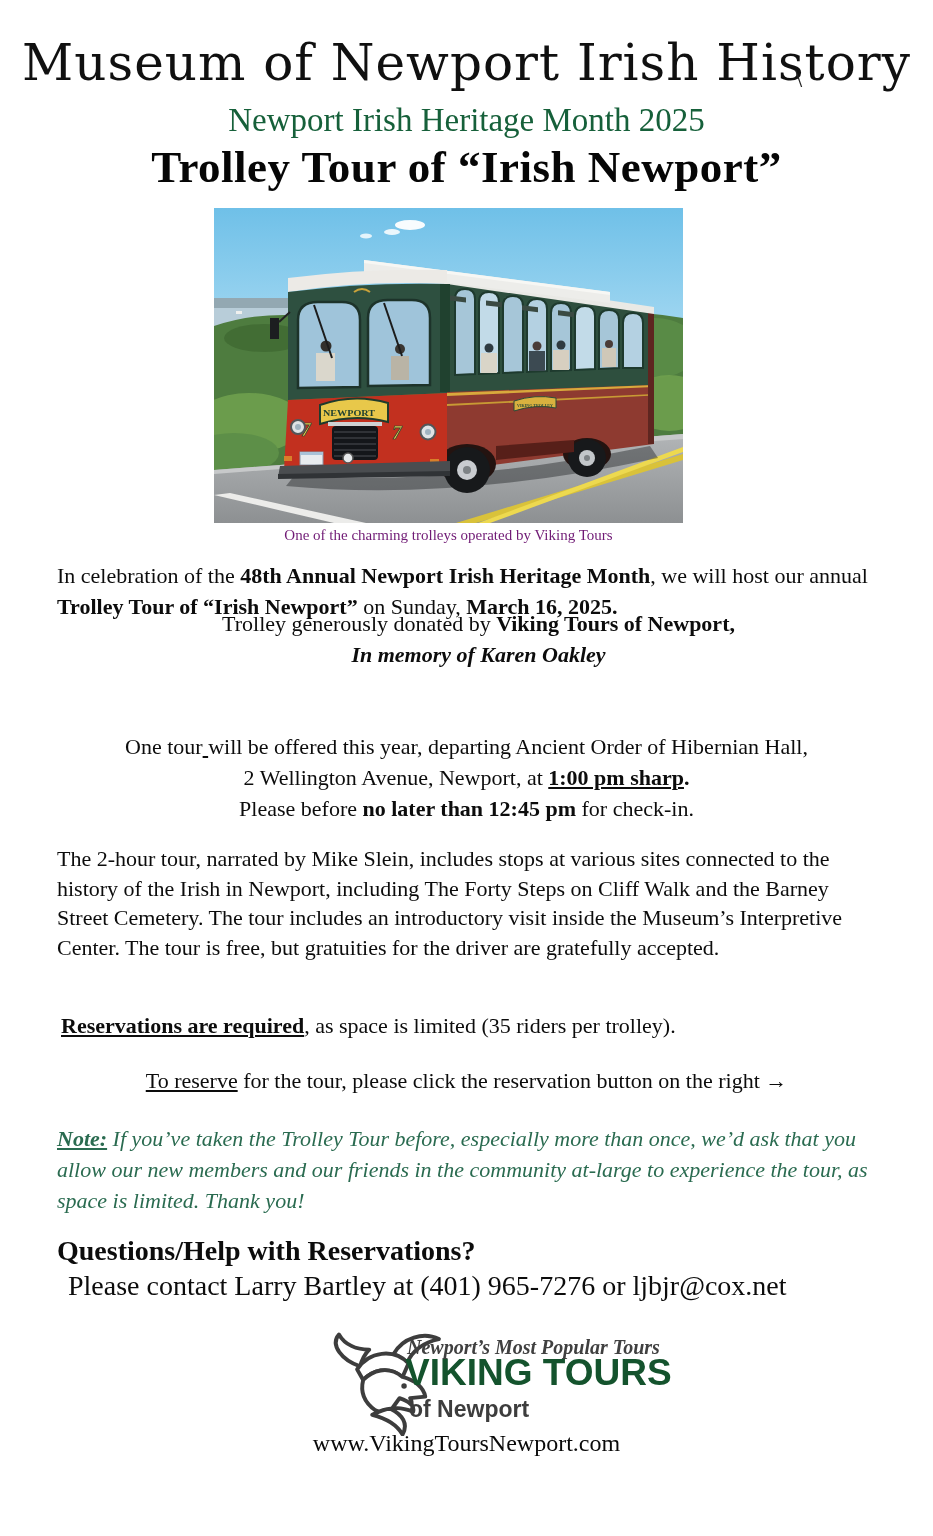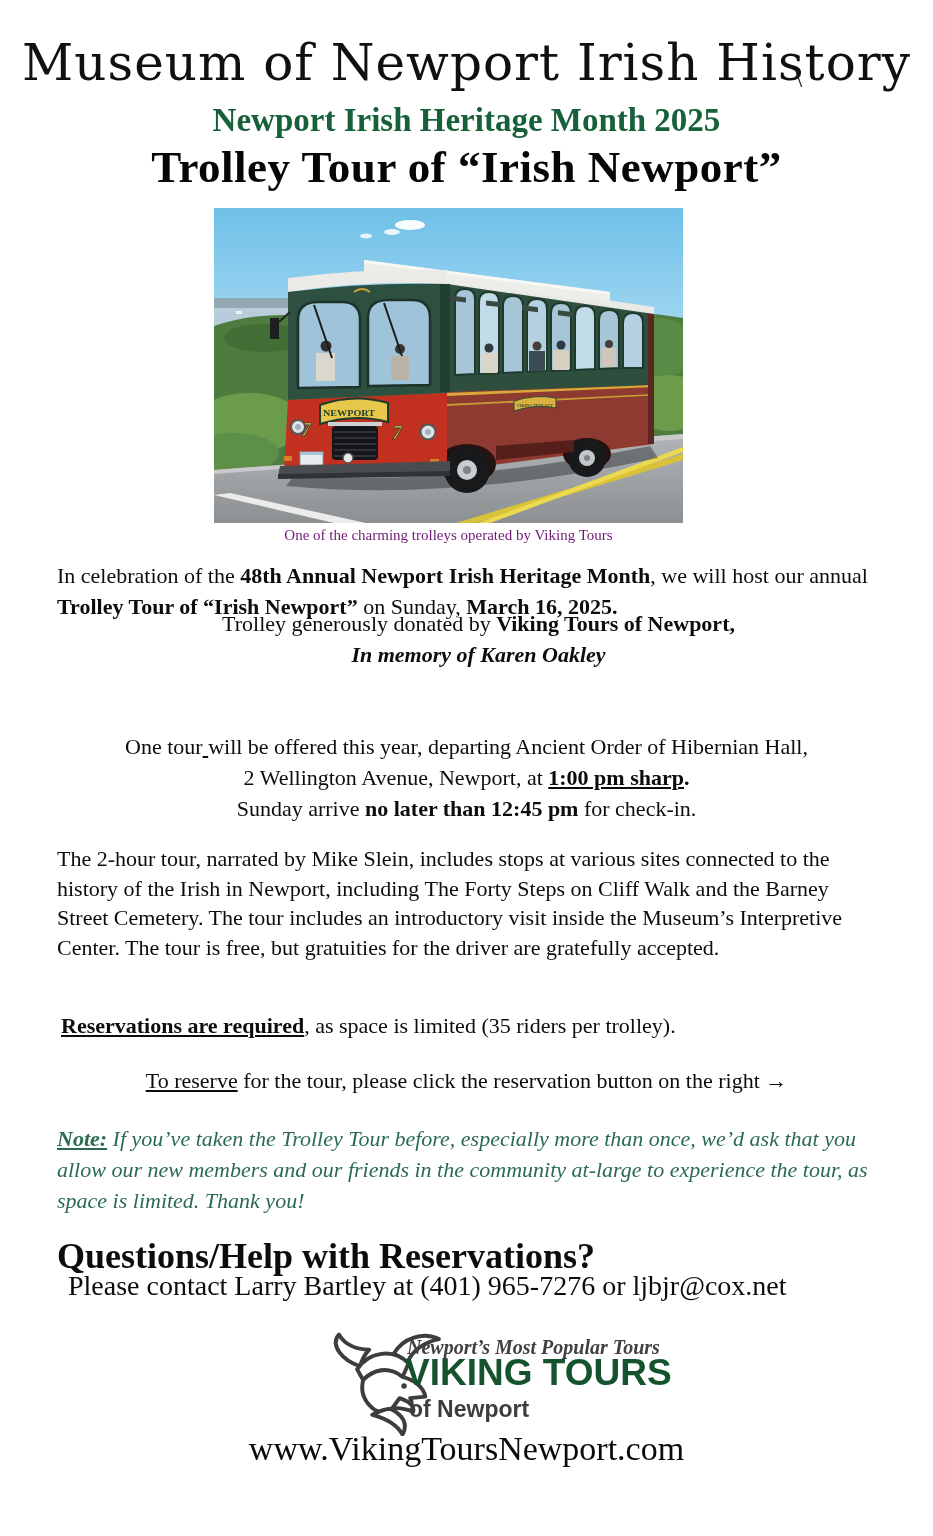--- a/index.html
+++ b/index.html
@@ -10,44 +10,44 @@
     font-family:"Liberation Serif", serif; color:#0c0c0c;
   }
   .abs { position:absolute; }
   .center { left:0; width:933px; text-align:center; }
 
   .museum-title {
     top:34px; font-family:"DejaVu Serif", serif; font-size:50px;
     letter-spacing:1px; color:#101010; font-weight:400;
   }
   .stray-mark { left:795px; top:64px; font-size:26px; color:#222; }
-  .subtitle { top:102px; font-size:33px; font-weight:bold; color:#16603a; }
+  .subtitle { top:102px; font-size:33px; font-weight:normal; color:#16603a; }
   .event-title { top:141px; font-size:45px; font-weight:bold; color:#060606; letter-spacing:0.5px; }
 
   .photo { left:214px; top:208px; width:469px; height:315px; }
   .photo svg { display:block; width:469px; height:315px; }
   .caption { left:214px; top:527px; width:469px; text-align:center; font-size:15px; color:#701a75; }
 
   .bodytext { font-size:22px; line-height:31px; color:#0c0c0c; }
   .p-celebration { left:57px; top:560px; width:824px; }
   .p-donated     { top:608px;padding-left:24px; }
   .p-tour        { top:731px; }
   .p-description { left:57px; top:844px; width:824px; line-height:29.5px; }
   .p-reservations{ left:61px; top:1010px; width:850px; }
   .p-reserve     { top:1065px; }
   .p-note        { left:57px; top:1123px; width:832px; color:#2a6b50; font-style:italic; }
-  .q-heading     { left:57px; top:1235px; font-size:36px; font-weight:bold; }
+  .q-heading     { left:57px; top:1235px; font-size:28px; font-weight:bold; }
   .contact-line  { left:68px; top:1270px; font-size:28px; }
 
   .logo-head { left:314px; top:1330px; width:168px; height:106px; }
   .logo-head svg { display:block; width:168px; height:106px; }
   .logo-tagline { left:407px; top:1336px; font-size:20px; font-weight:bold; font-style:italic; color:#404040; }
   .logo-name { left:405px; top:1352px; font-family:"Liberation Sans", sans-serif; font-size:37px; font-weight:bold; color:#14532d; letter-spacing:0px; }
   .logo-loc  { left:409px; top:1396px; font-family:"Liberation Sans", sans-serif; font-size:23px; font-weight:bold; color:#3d3d3d; }
-  .website   { top:1430px; font-size:34px; color:#0a0a0a; }
+  .website   { top:1430px; font-size:24px; color:#0a0a0a; }
 
   .seg-b { font-weight:bold; }
   .seg-i { font-style:italic; }
   .seg-u { text-decoration:underline; }
 </style>
 </head>
 <body>
 
 <div class="page">
 
@@ -207,21 +207,21 @@
   <p class="abs bodytext p-celebration"><span>In celebration of the </span><span class="seg-b">48th Annual Newport Irish Heritage Month</span><span>, we will host our annual </span><span class="seg-b">Trolley Tour of “Irish Newport”</span><span> on Sunday, </span><span class="seg-b">March 16, 2025.</span></p>
 
   <div class="abs center bodytext p-donated">
     <div><span>Trolley generously donated by </span><span class="seg-b">Viking Tours of Newport,</span></div>
     <div><span class="seg-b seg-i">In memory of Karen Oakley</span></div>
   </div>
 
   <div class="abs center bodytext p-tour">
     <div><span>One tour</span><span class="seg-u"> </span><span>will be offered this year, departing Ancient Order of Hibernian Hall,</span></div>
     <div><span>2 Wellington Avenue, Newport, at </span><span class="seg-b seg-u">1:00 pm sharp</span><span class="seg-b">.</span></div>
-    <div><span>Sunday arrive </span><span class="seg-b">no later than 12:45 pm</span><span> for check-in.</span></div>
+    <div><span>Please before </span><span class="seg-b">no later than 12:45 pm</span><span> for check-in.</span></div>
   </div>
 
   <p class="abs bodytext p-description"><span>The 2-hour tour, narrated by Mike Slein, includes stops at various sites connected to the history of the Irish in Newport, including The Forty Steps on Cliff Walk and the Barney Street Cemetery. The tour includes an introductory visit inside the Museum’s Interpretive Center.  The tour is free, but gratuities for the driver are gratefully accepted.</span></p>
 
   <p class="abs bodytext p-reservations"><span class="seg-b seg-u">Reservations are required</span><span>, as space is limited (35 riders per trolley).</span></p>
 
   <p class="abs center bodytext p-reserve"><span class="seg-u">To reserve</span><span> for the tour, please click the reservation button on the right </span><span>→</span></p>
 
   <p class="abs bodytext p-note"><span class="seg-b seg-i seg-u">Note:</span><span class="seg-i"> If you’ve taken the Trolley Tour before, especially more than once, we’d ask that you allow our new members and our friends in the community at-large to experience the tour, as space is limited. Thank you!</span></p>
 

